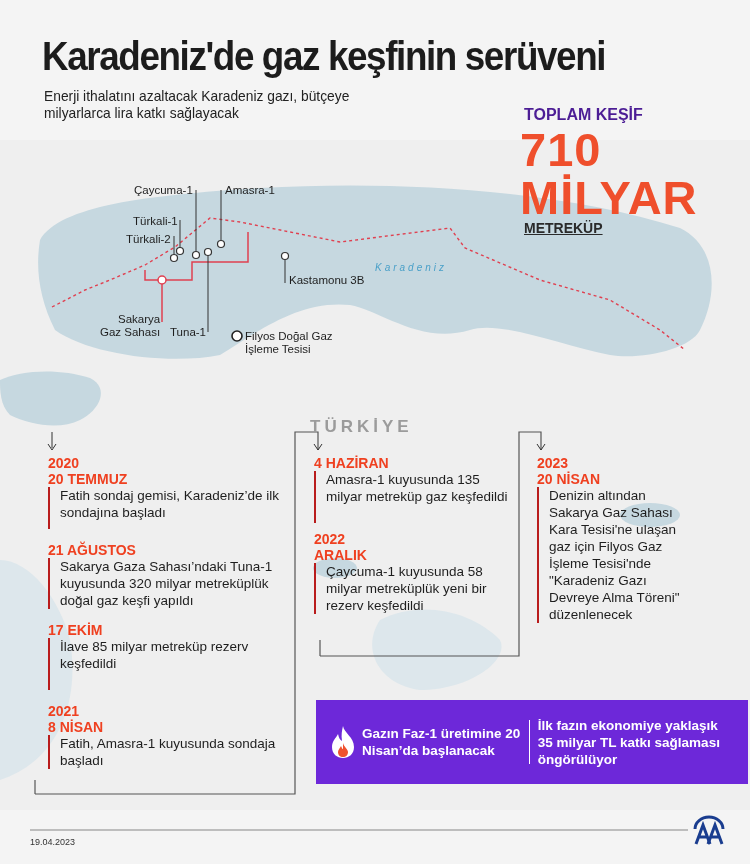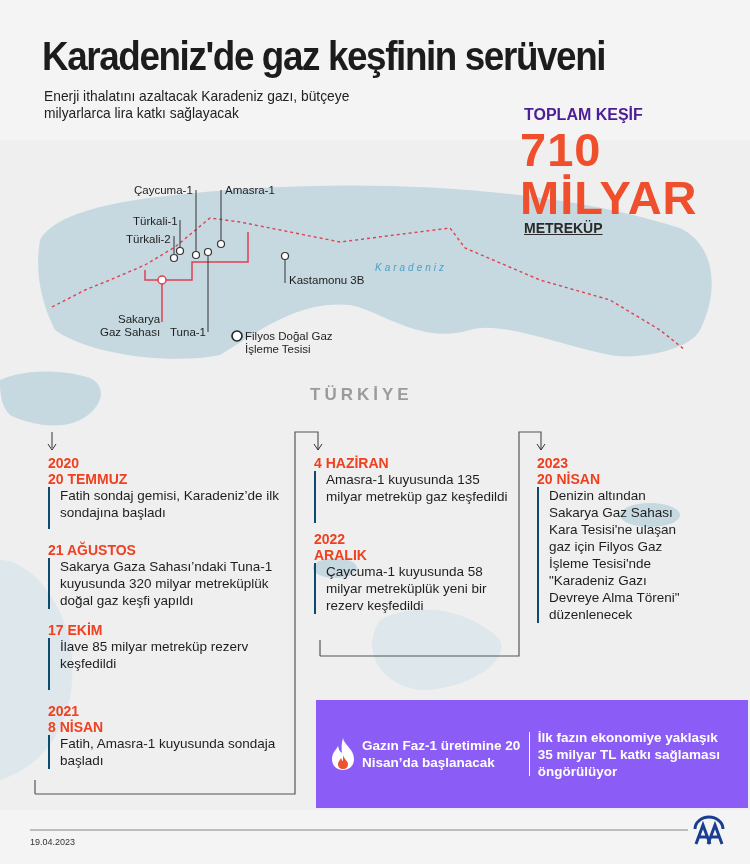--- a/index.html
+++ b/index.html
@@ -6,24 +6,24 @@
   body { width: 750px; height: 864px; background: #f4f4f4; font-family: "Liberation Sans", sans-serif; color: #1e1e1e; position: relative; overflow: hidden; }
   .abs { position: absolute; }
   .title { left: 42px; top: 34px; font-size: 40px; font-weight: bold; letter-spacing: -1.5px; color: #1c1c1c; transform: scaleX(0.92); transform-origin: left; white-space: nowrap; }
   .subtitle { left: 44px; top: 87px; font-size: 15px; line-height: 17px; color: #222; width: 380px; transform: scaleX(0.92); transform-origin: left; }
   .map { left: 0; top: 140px; width: 750px; height: 670px; }
   .total-label { left: 524px; top: 106px; font-size: 16px; font-weight: bold; color: #4c1d95; }
   .total-num { left: 520px; top: 126px; font-size: 47px; font-weight: bold; color: #ef4f2c; line-height: 48px; letter-spacing: 1px; }
   .total-unit { left: 524px; top: 220px; font-size: 14px; font-weight: bold; color: #2a2a2a; text-decoration: underline; }
   .maplbl { font-size: 11.5px; color: #1e1e1e; white-space: nowrap; }
   .sea { font-size: 10px; color: #4aa0c8; font-style: italic; letter-spacing: 3px; }
-  .country { font-size: 17px; font-weight: bold; color: #9b9b9b; letter-spacing: 4px; }
+  .country { font-size: 17px; font-weight: bold; color: #9b9b9b; letter-spacing: 4px; margin-top: 32px; }
   .tl-red { color: #ef4020; font-weight: bold; font-size: 14px; line-height: 16px; }
-  .tl-text { font-size: 13.5px; line-height: 17px; color: #1e1e1e; padding-left: 10px; border-left: 2px solid #0c4a6e; }
-  .info { left: 316px; top: 700px; width: 432px; height: 108px; background: #8b5cf6; display: flex; align-items: center; padding: 0 14px; color: #fff; }
+  .tl-text { font-size: 13.5px; line-height: 17px; color: #1e1e1e; padding-left: 10px; border-left: 2px solid #b91c1c; }
+  .info { left: 316px; top: 700px; width: 432px; height: 84px; background: #6d28d9; display: flex; align-items: center; padding: 0 14px; color: #fff; }
   .info .col { font-weight: bold; font-size: 13.5px; line-height: 17px; }
   .footer-line { left: 30px; top: 829px; width: 658px; height: 2px; background: #bdbdbd; }
   .date { left: 30px; top: 837px; font-size: 9px; color: #333; }
 </style>
 </head>
 <body>
 
 <svg class="abs map" viewBox="0 140 750 670" width="750" height="670">
   <rect x="0" y="140" width="750" height="670" fill="#efefef"></rect>
 

